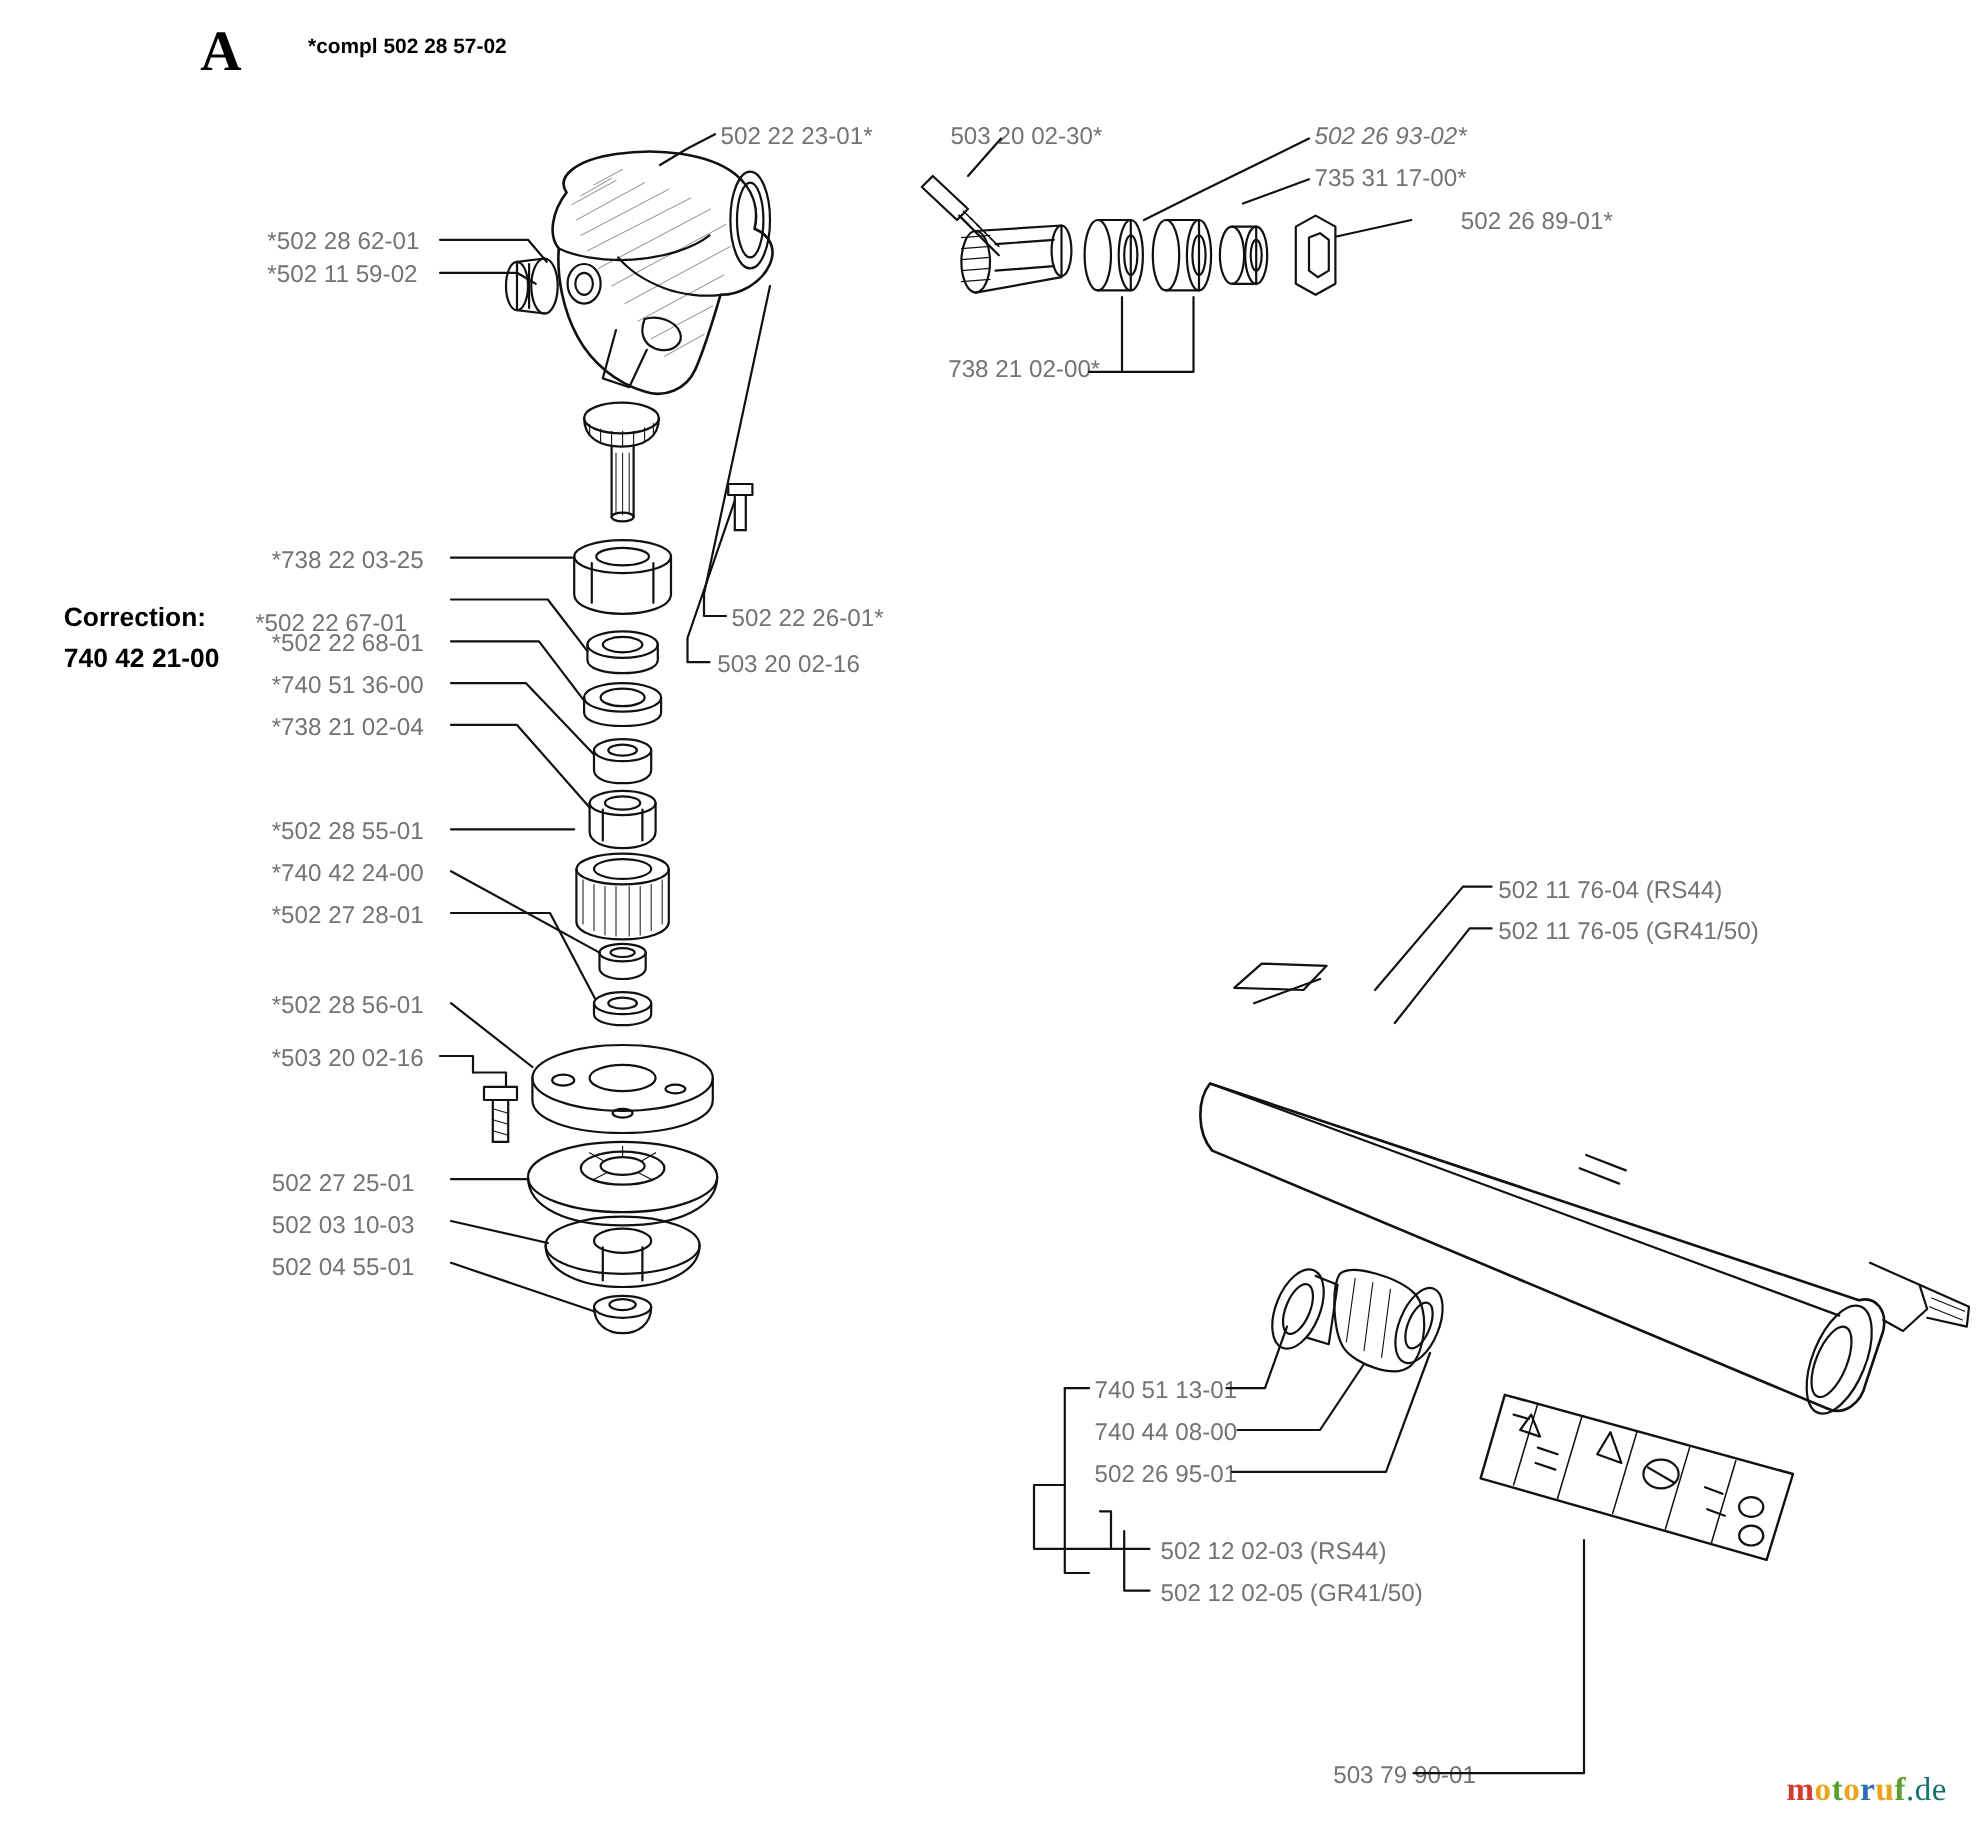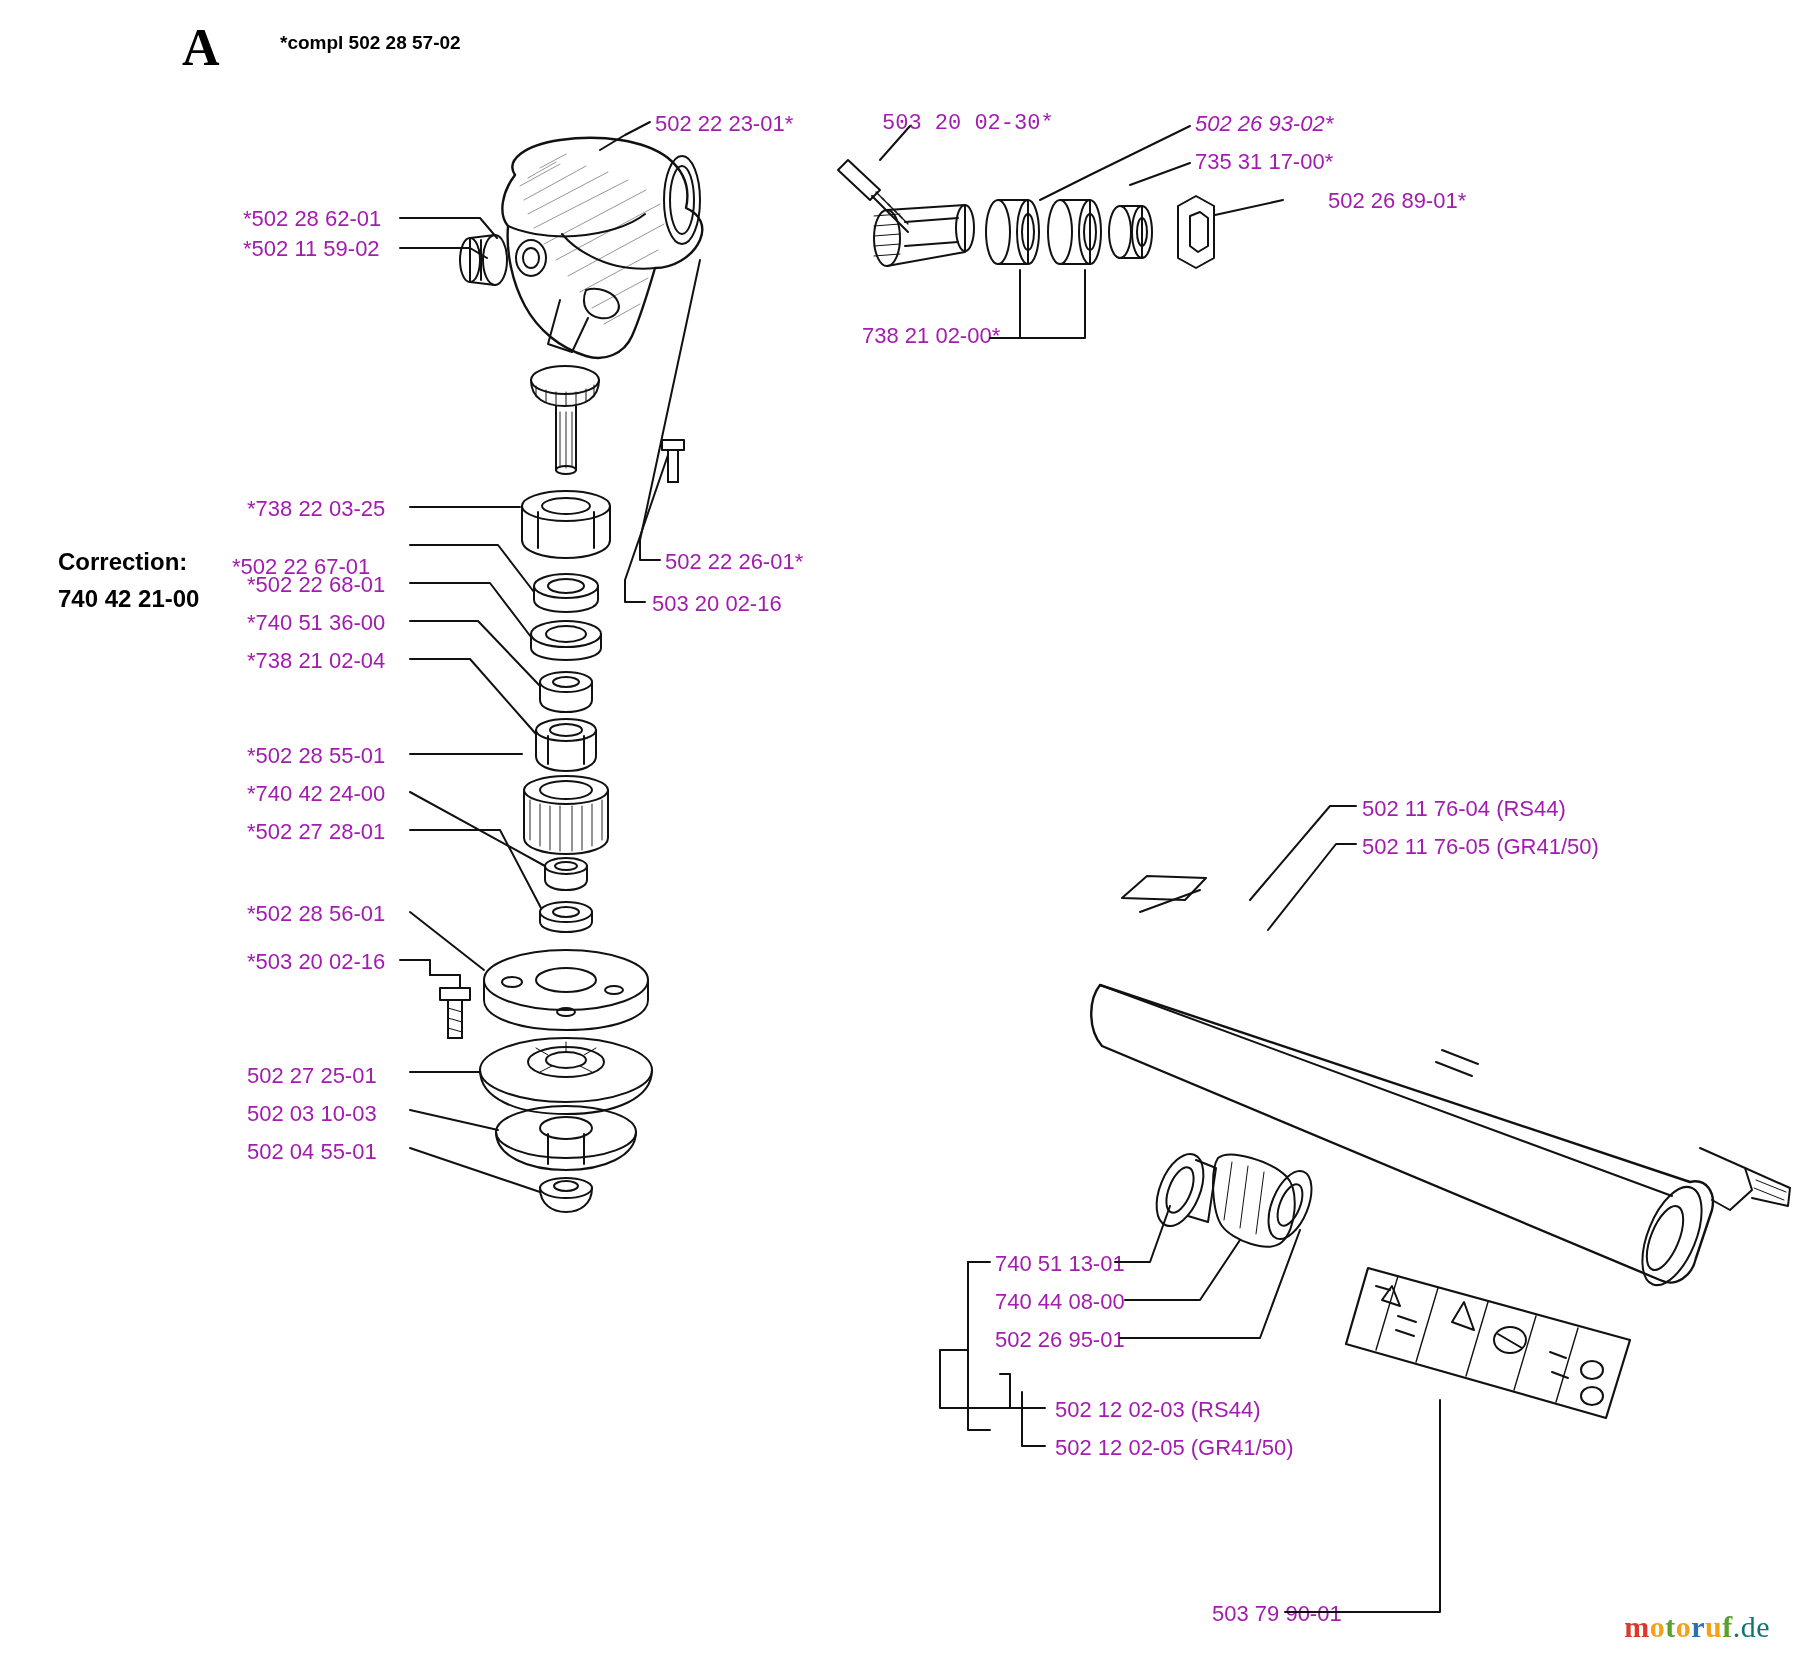--- a/index.html
+++ b/index.html
@@ -19,21 +19,21 @@
     position: absolute;
     left: 0; top: 0;
     width: 1800px;
     height: 1662px;
   }
   .lbl {
     position: absolute;
     font-size: 22px;
     line-height: 27px;
     white-space: nowrap;
-    color: #a21caf;
+    color: #737373;
   }
   .section-letter {
     position: absolute;
     left: 182px;
     top: 18px;
     font-size: 52px;
     font-weight: bold;
     font-family: "Liberation Serif", serif;
   }
   .compl {
@@ -86,21 +86,21 @@
   <div class="section-letter">A</div>
   <div class="compl">*compl 502 28 57-02</div>
 
   <div class="correction-title">Correction:</div>
   <div class="correction-num">740 42 21-00</div>
 
   <div class="lbl" style="left:243px; top:205px;">*502 28 62-01</div>
   <div class="lbl" style="left:243px; top:235px;">*502 11 59-02</div>
 
   <div class="lbl" style="left:655px; top:110px;">502 22 23-01*</div>
-  <div class="lbl" style="left:882px; top:110px;font-family:Liberation Mono, monospace;">503 20 02-30*</div>
+  <div class="lbl" style="left:864px; top:110px;">503 20 02-30*</div>
   <div class="lbl" style="left:1195px; top:110px;font-style:italic;">502 26 93-02*</div>
   <div class="lbl" style="left:1195px; top:148px;">735 31 17-00*</div>
   <div class="lbl" style="left:1328px; top:187px;">502 26 89-01*</div>
   <div class="lbl" style="left:862px; top:322px;">738 21 02-00*</div>
 
   <div class="lbl" style="left:665px; top:548px;">502 22 26-01*</div>
   <div class="lbl" style="left:652px; top:590px;">503 20 02-16</div>
 
   <div class="lbl" style="left:247px; top:495px;">*738 22 03-25</div>
   <div class="lbl" style="left:232px; top:533px;margin-top:20px;">*502 22 67-01</div>

